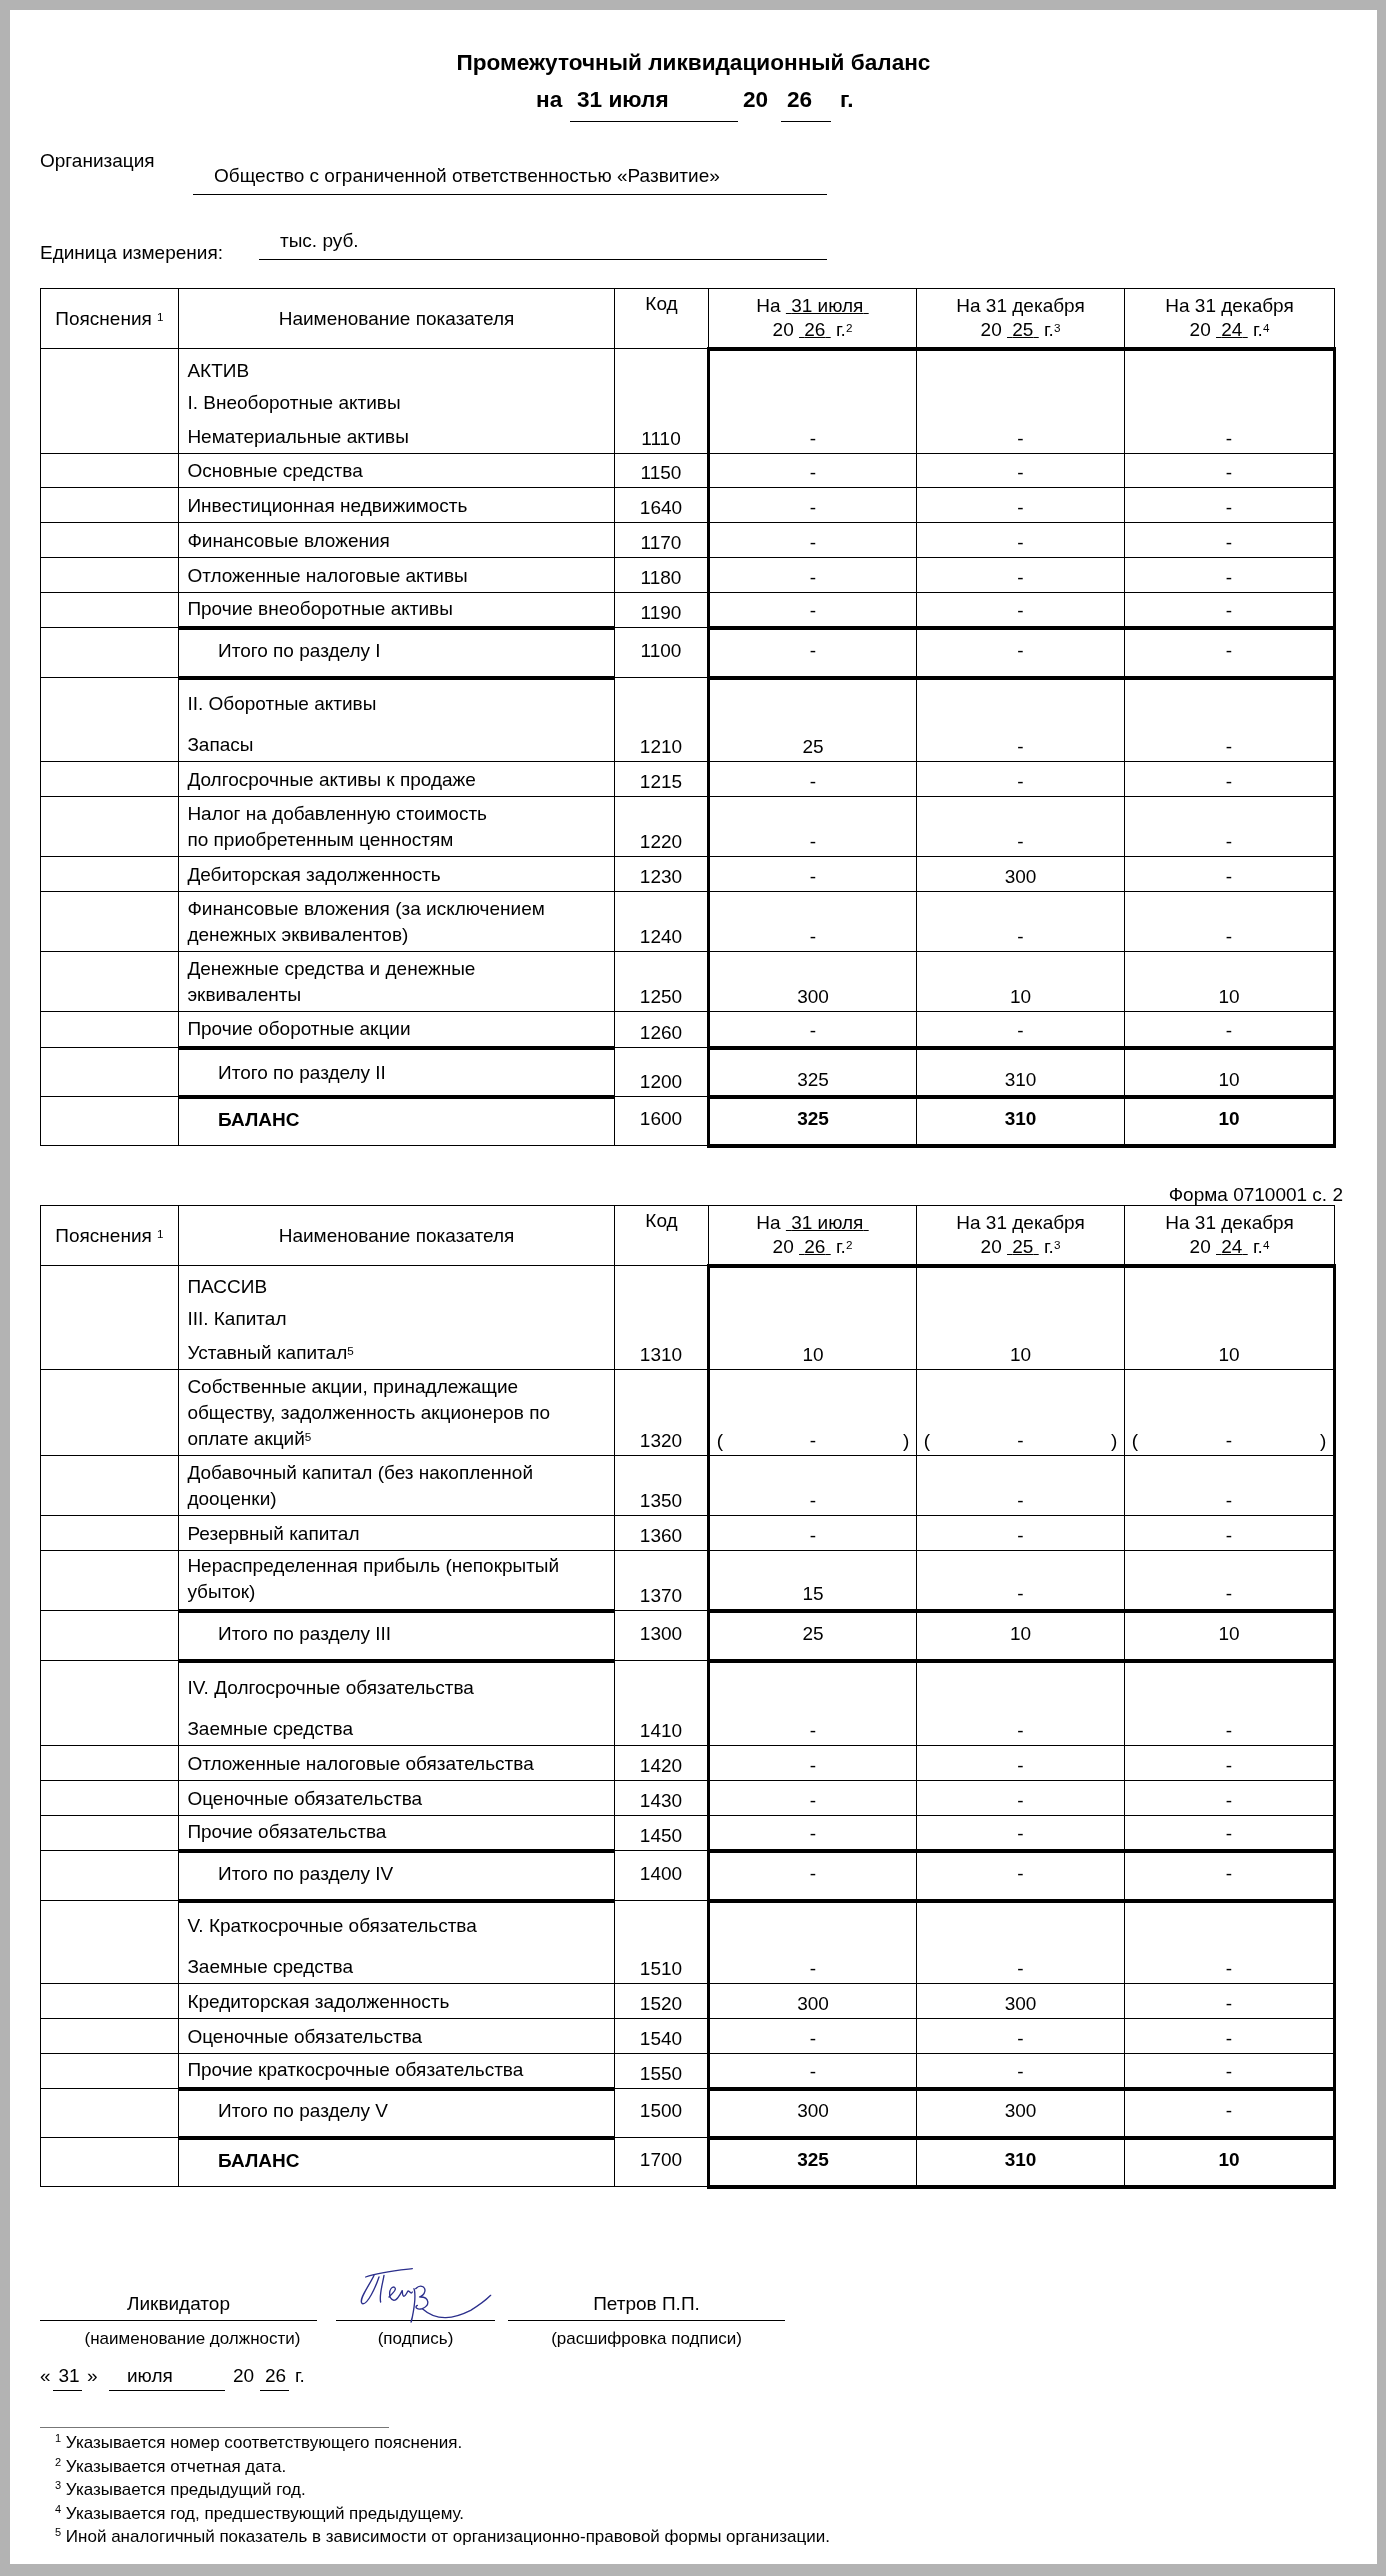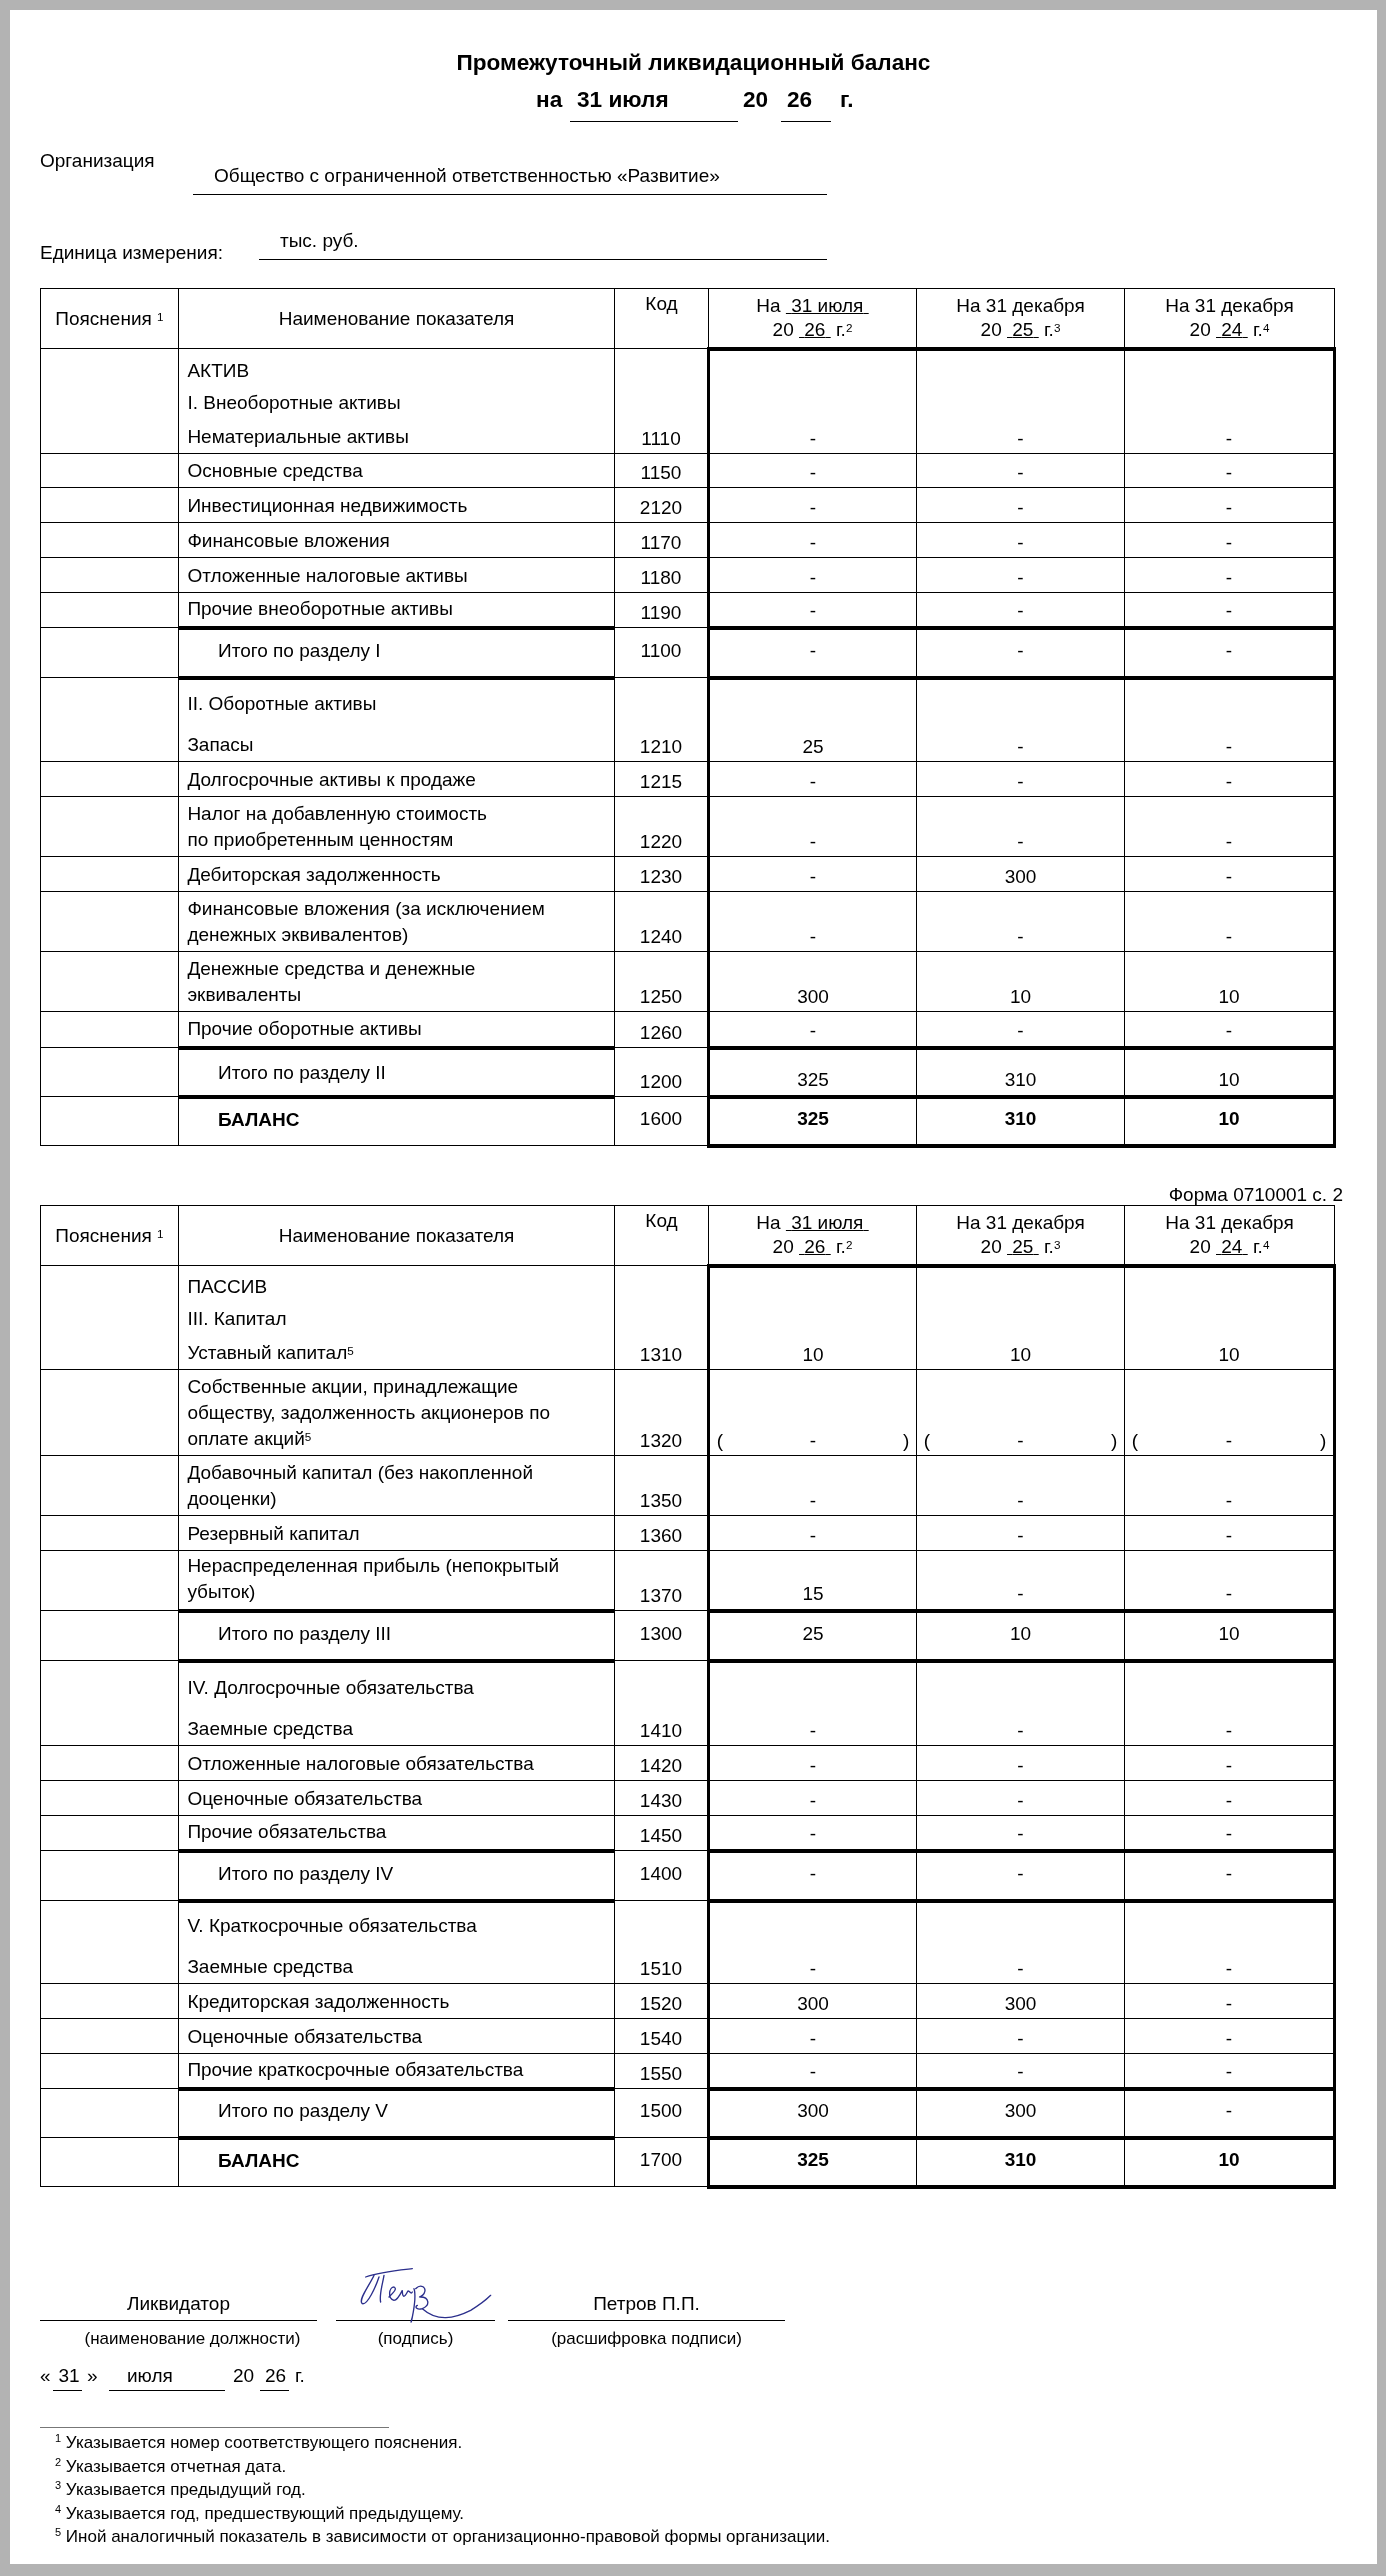--- a/index.html
+++ b/index.html
@@ -121,21 +121,21 @@
       <td></td>
       <td class="name">Основные средства</td>
       <td class="code">1150</td>
       <td class="num vcol">-</td>
       <td class="num">-</td>
       <td class="num vcol-r">-</td>
     </tr>
     <tr style="height:35px">
       <td></td>
       <td class="name">Инвестиционная недвижимость</td>
-      <td class="code">2120</td>
+      <td class="code">1640</td>
       <td class="num vcol">-</td>
       <td class="num">-</td>
       <td class="num vcol-r">-</td>
     </tr>
     <tr style="height:35px">
       <td></td>
       <td class="name">Финансовые вложения</td>
       <td class="code">1170</td>
       <td class="num vcol">-</td>
       <td class="num">-</td>
@@ -208,21 +208,21 @@
     <tr style="height:60px">
       <td></td>
       <td class="name"><span>Денежные средства и денежные</span><br><span>эквиваленты</span></td>
       <td class="code">1250</td>
       <td class="num vcol">300</td>
       <td class="num">10</td>
       <td class="num vcol-r">10</td>
     </tr>
     <tr style="height:36px">
       <td></td>
-      <td class="name">Прочие оборотные активы</td>
+      <td class="name">Прочие оборотные акции</td>
       <td class="code">1260</td>
       <td class="num vcol">-</td>
       <td class="num">-</td>
       <td class="num vcol-r">-</td>
     </tr>
     <tr style="height:49px" class="thickt thickb">
       <td></td>
       <td class="name total vc" style="vertical-align:top; padding-top:10px">Итого по разделу II</td>
       <td class="code">1200</td>
       <td class="num vc vcol">325</td>

